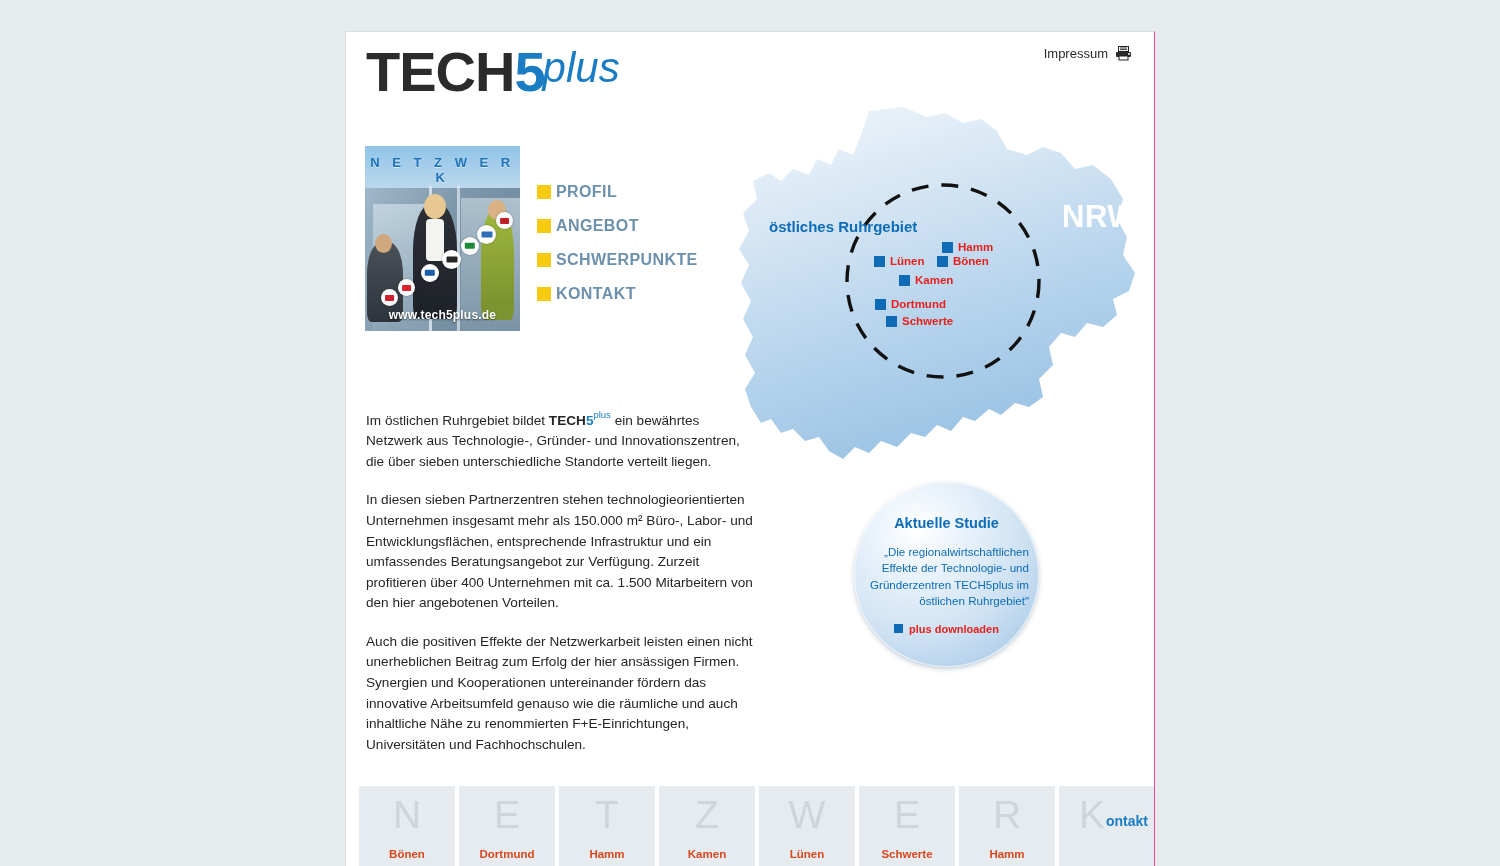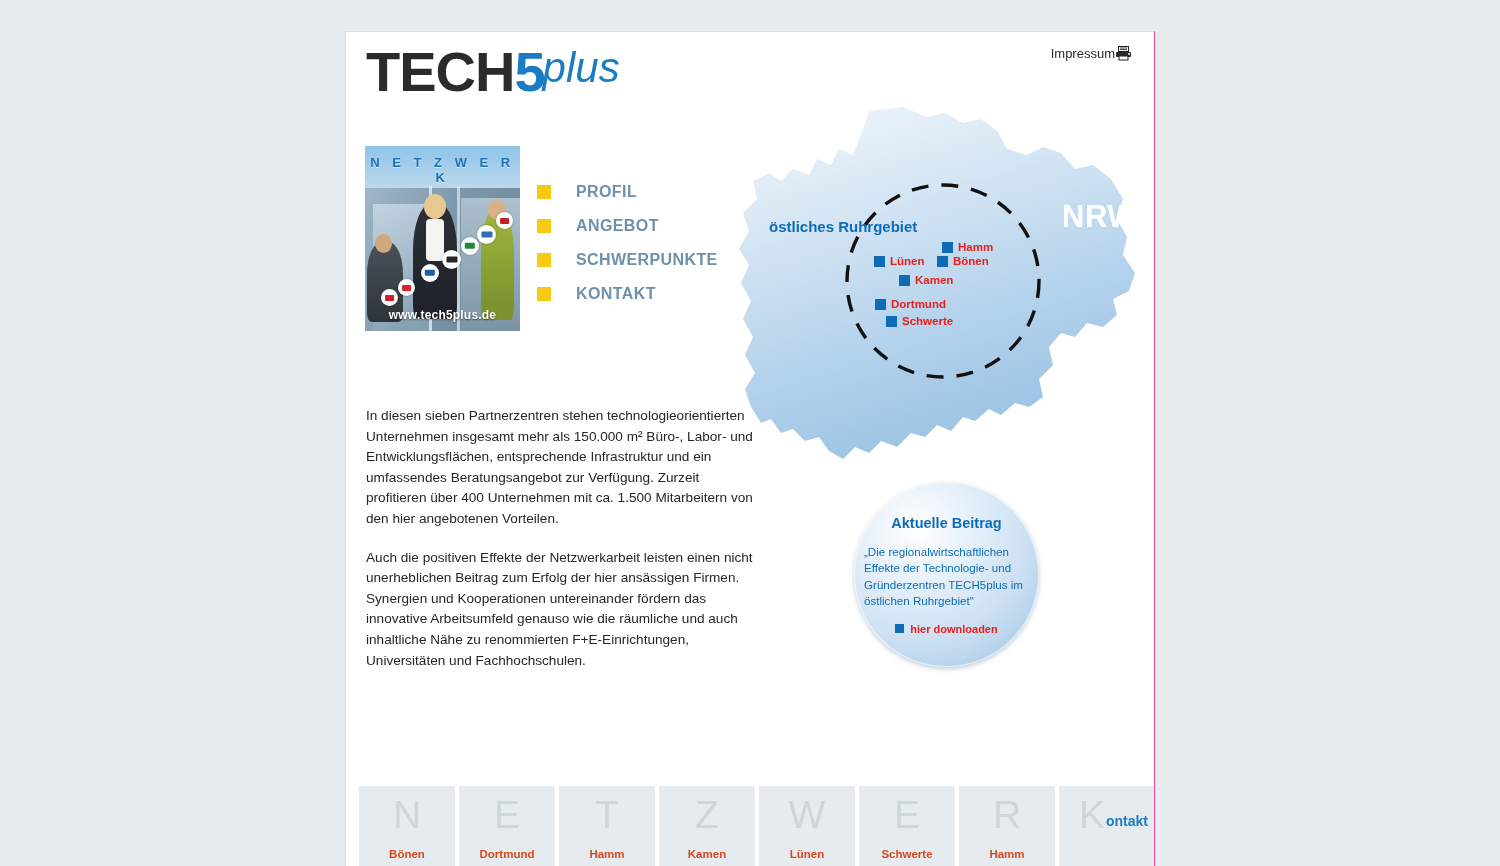--- a/index.html
+++ b/index.html
@@ -67,20 +67,21 @@
     position: relative;
     top: -9px;
     left: -2px;
   }
   #impressum-link {
     position: absolute;
     right: 22px;
     top: 14px;
     display: flex;
     align-items: center;
+    gap: 7px;
     cursor: pointer;
   }
   #impressum-label {
     font-size: 13px;
     color: #2a2a2a;
   }
   .printer-ico { display:block; }
 
   
   #promo-photo {
@@ -142,21 +143,21 @@
 
   
   #main-nav {
     position: absolute;
     left: 191px;
     top: 143px;
   }
   .nav-item {
     display: flex;
     align-items: center;
-    gap: 25px;
+    gap: 5px;
     height: 34px;
     cursor: pointer;
   }
   .nav-bullet {
     width: 14px;
     height: 14px;
     background: #f7ca12;
     flex: 0 0 auto;
   }
   .nav-label {
@@ -269,21 +270,21 @@
   #study-title {
     font-size:14.5px;
     font-weight:bold;
     color:#0d6cb8;
     margin-bottom:13px;
   }
   #study-text {
     font-size:11.6px;
     line-height:16.5px;
     color:#0d6cb8;
-    text-align:left;
+    text-align:right;
     width:165px;
   }
   #study-download {
     margin-top:13px;
     display:flex;
     align-items:center;
     gap:6px;
   }
   #study-dl-sq {
     width:9px; height:9px; background:#0f6bb5; flex:0 0 auto;
@@ -474,30 +475,31 @@
       <span class="map-city-name">Dortmund</span>
     </div>
     <div class="map-city" style="left:155px;top:212px;">
       <span class="map-sq"></span>
       <span class="map-city-name">Schwerte</span>
     </div>
   </div>
 
 
   <div id="body-copy">
+    <p><span>Im östlichen Ruhrgebiet bildet </span><span class="inline-tech">TECH</span><span class="inline-5">5</span><span class="inline-plus">plus</span><span> ein bewährtes Netzwerk aus Technologie-, Gründer- und Innovationszentren, die über sieben unterschiedliche Standorte verteilt liegen.</span></p>
     <p>In diesen sieben Partnerzentren stehen technologieorientierten Unternehmen insgesamt mehr als 150.000 m² Büro-, Labor- und Entwicklungsflächen, entsprechende Infrastruktur und ein umfassendes Beratungsangebot zur Verfügung. Zurzeit profitieren über 400 Unternehmen mit ca. 1.500 Mitarbeitern von den hier angebotenen Vorteilen.</p>
     <p>Auch die positiven Effekte der Netzwerkarbeit leisten einen nicht unerheblichen Beitrag zum Erfolg der hier ansässigen Firmen. Synergien und Kooperationen untereinander fördern das innovative Arbeitsumfeld genauso wie die räumliche und auch inhaltliche Nähe zu renommierten F+E-Einrichtungen, Universitäten und Fachhochschulen.</p>
   </div>
 
   <div id="study-bubble">
-    <div id="study-title">Aktuelle Beitrag</div>
+    <div id="study-title">Aktuelle Studie</div>
     <div id="study-text">„Die regionalwirtschaftlichen Effekte der Technologie- und Gründerzentren TECH5plus im östlichen Ruhrgebiet"</div>
     <div id="study-download">
       <span id="study-dl-sq"></span>
-      <span id="study-dl-label">hier downloaden</span>
+      <span id="study-dl-label">plus downloaden</span>
     </div>
   </div>
 
   <div id="footer-tiles">
     <div class="tile">
       <div class="tile-letter">N</div>
       <div class="tile-city">Bönen</div>
     </div>
     <div class="tile">
       <div class="tile-letter">E</div>

